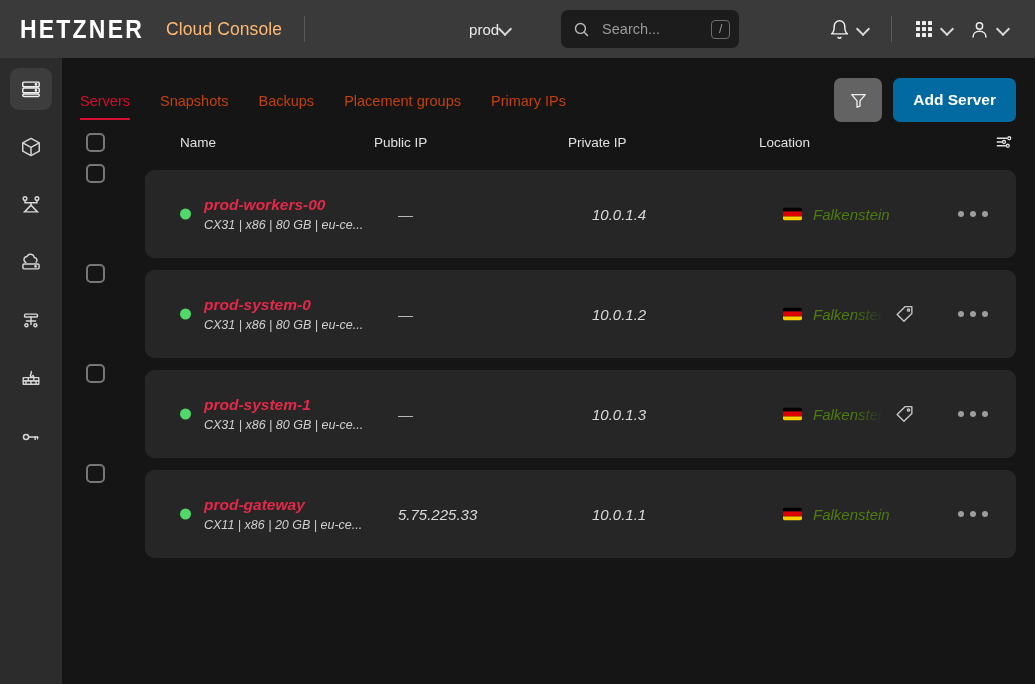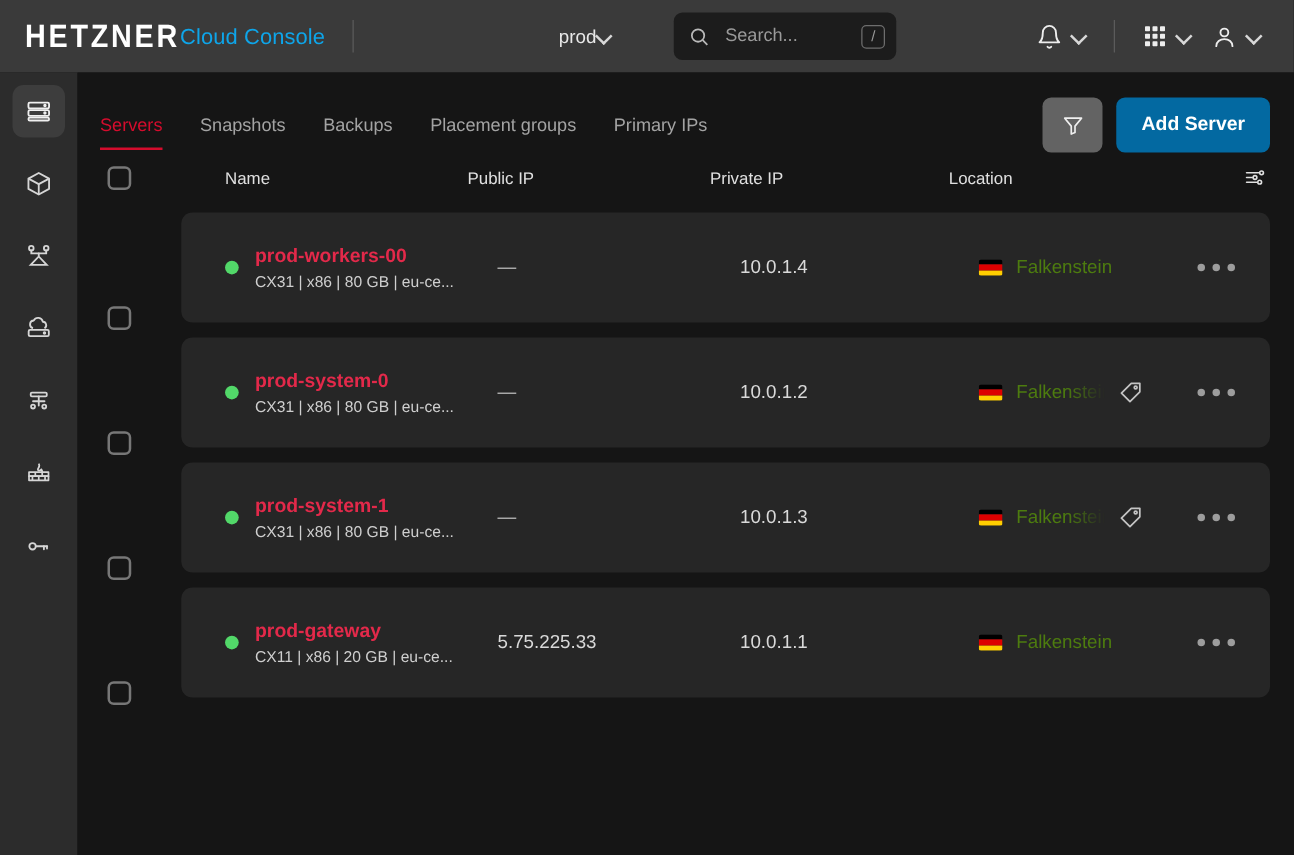--- a/index.html
+++ b/index.html
@@ -19,21 +19,22 @@
     padding: 0 18px 0 20px;
   }
   .logo {
     font-family: "Liberation Sans", sans-serif;
     font-weight: 700; font-size: 23px; color: #ffffff;
     letter-spacing: 2.2px;
     transform: scaleY(1.12);
     display: inline-block;
   }
   .brand-title {
-    font-size: 17.5px; color: #0ea5e9; font-weight: 400;
+    margin-left: 22px;
+    font-size: 17.5px; color: #fdba74; font-weight: 400;
     letter-spacing: 0.1px;
   }
   .vdivider {
     width: 1px; height: 26px; background: #5b5b5b; margin: 0 22px;
   }
   .proj-select {
     width: 190px; height: 38px;
     display: flex; align-items: center; justify-content: flex-end;
     font-size: 15px; color: #e8e8e8; cursor: pointer;
     padding: 0 6px 0 2px;
@@ -89,21 +90,21 @@
   
   .main {
     position: absolute; top: 58px; left: 62px;
     width: 973px; height: 626px; background: #151515;
   }
   .tabbar {
     height: 62px; display: flex; align-items: flex-end;
     padding: 28px 0 0 18px; position: relative;
   }
   .tab {
-    font-size: 14.5px; color: #a3a3a3; margin-right: 30px;
+    font-size: 14.5px; color: #c2410c; margin-right: 30px;
     cursor: pointer; padding-bottom: 11px; position: relative;
     white-space: nowrap;
   }
   .tab.active { color: #d50c2d; }
   .tab.active::after {
     content: ""; position: absolute; left: 0; right: 0; bottom: 0;
     height: 2px; background: #d50c2d;
   }
   .actions {
     position: absolute; right: 19px; top: 20px;
@@ -134,22 +135,22 @@
   .col-pubip  { position: absolute; left: 312px; }
   .col-privip { position: absolute; left: 506px; }
   .col-loc    { position: absolute; left: 697px; }
   .col-head {
     font-size: 13.5px; color: #e0e0e0; font-weight: 400;
   }
   .col-settings { position: absolute; right: 22px; cursor: pointer; display:flex; }
 
   .rows { padding: 0 19px 0 24px; }
   .row-wrap {
-    display: flex; align-items: flex-end; position: relative;
-    height: 100px; margin-bottom: 0;
+    display: flex; align-items: flex-start; position: relative;
+    height: 100px; margin-bottom: 0; font-style: italic;
   }
   .row-card {
     position: absolute; left: 59px; right: 0; top: 6px; bottom: 6px;
     background: #262626; border-radius: 9px; cursor: pointer;
   }
   .dot {
     position: absolute; left: 94px; top: 50%; transform: translateY(-50%);
     width: 11px; height: 11px; border-radius: 50%; background: #52d869;
   }
   .r-name {

